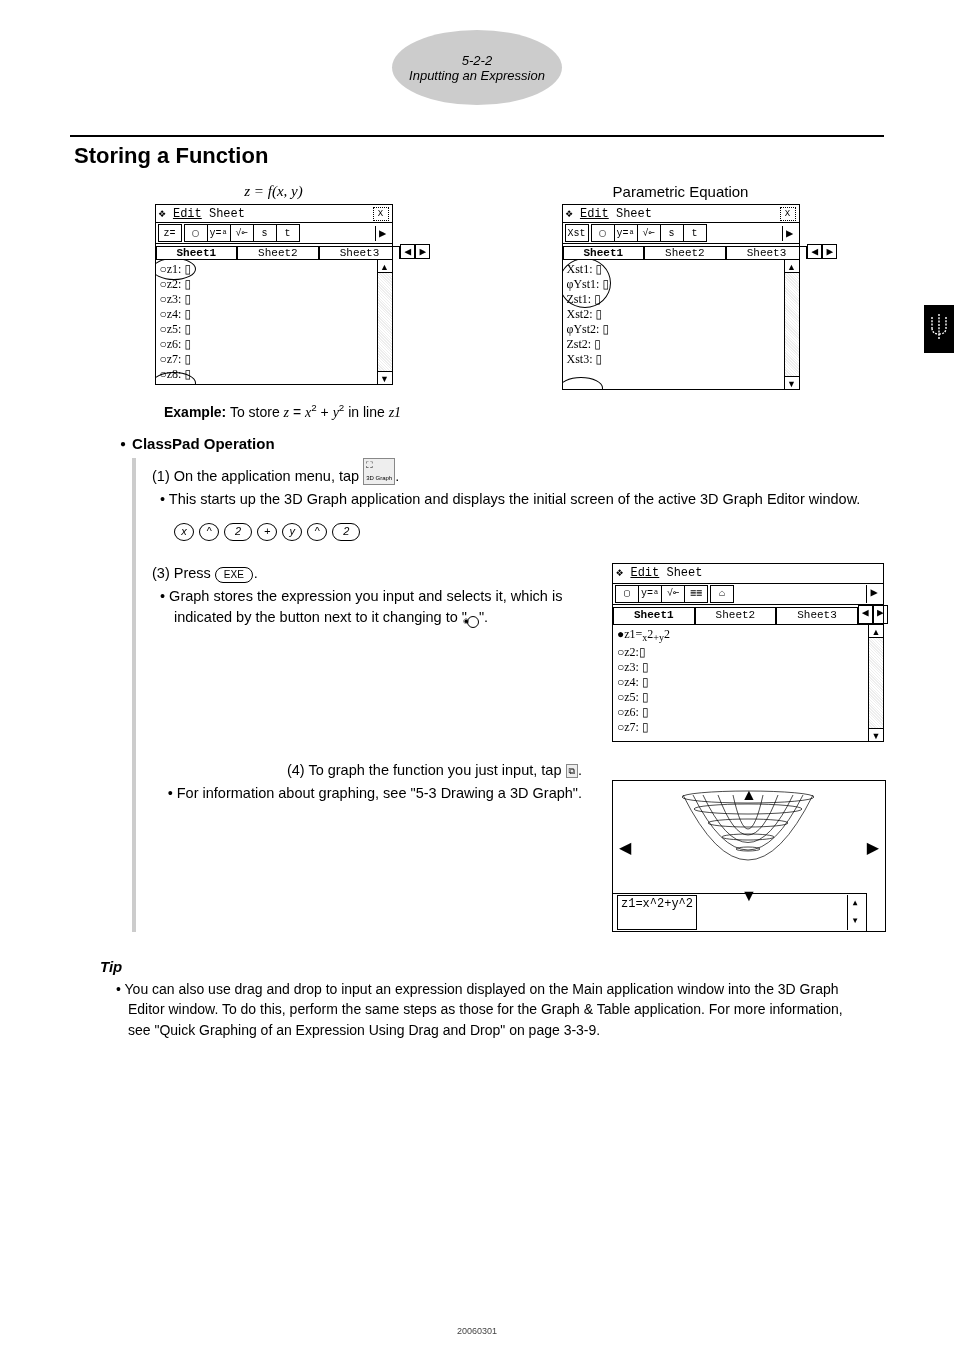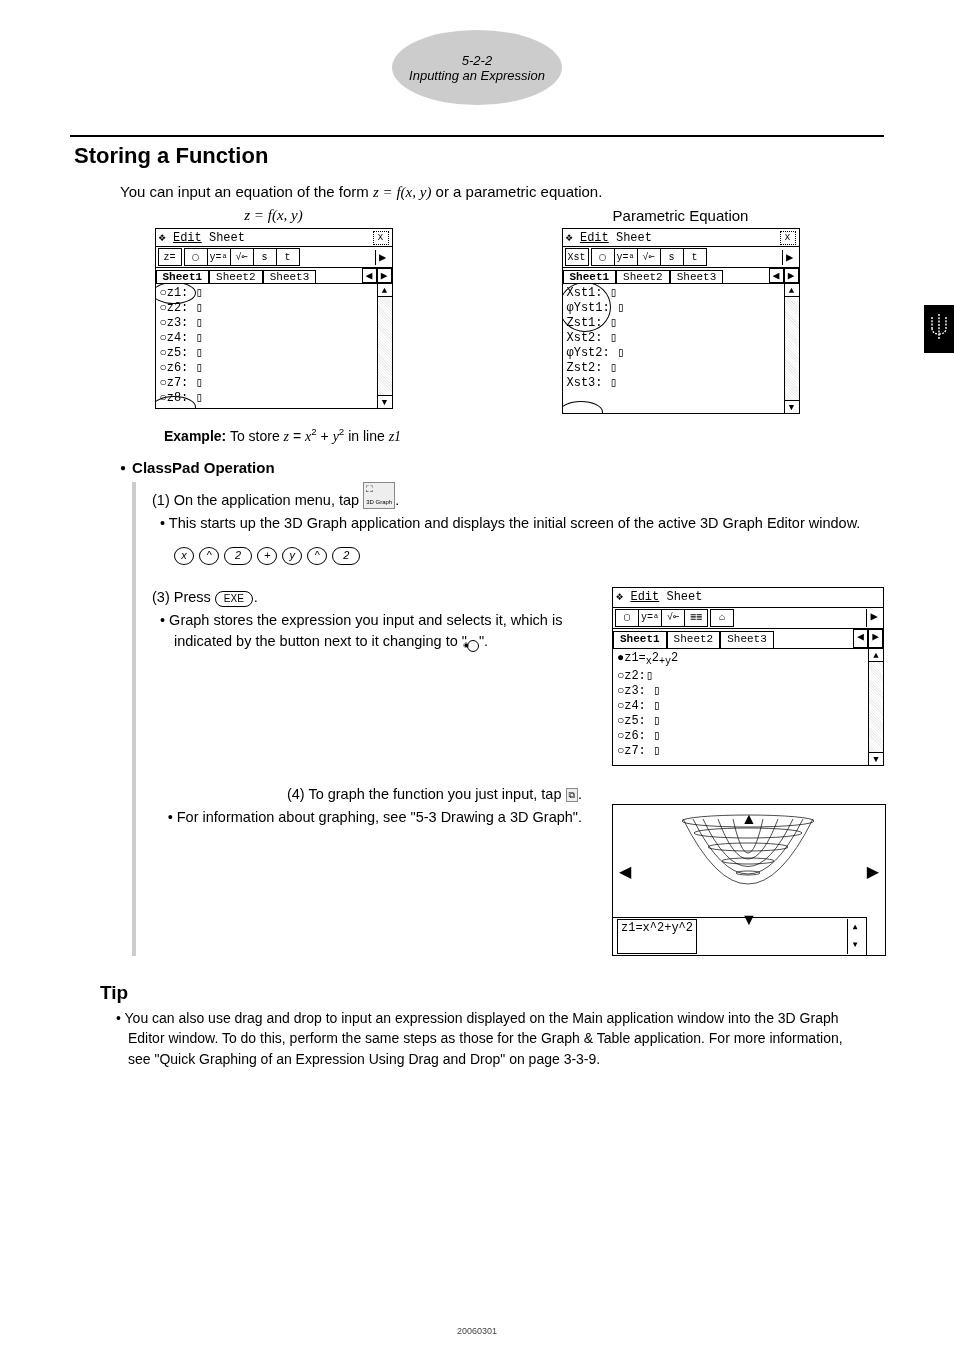--- a/index.html
+++ b/index.html
@@ -94,30 +94,31 @@
   .tb-group .tb-btn:last-child { border-right:none; }
   .arrow-box {
     width:14px; text-align:center;
     border-left:1px solid #000;
   }
   .tabs {
     display:flex;
     border-bottom:1px solid #000;
     font-size:11px;
   }
-  .tab { border:1px solid #000; border-bottom:none; padding:0 6px; margin-top:2px; }
+  .tab { border:1px solid #000; border-bottom:none; padding:0 20px; margin-top:2px; }
   .tab.active { background:#fff; font-weight:bold; }
   .tabs .tab-arrows { margin-left:auto; display:flex; }
   .tabs .tab-arrows span { border:1px solid #000; width:13px; text-align:center; }
   .editor-body {
     position:relative;
     padding:2px 4px;
     line-height:15px;
     height:120px;
     overflow:hidden;
+    font-family:Liberation Serif, serif;
   }
   .editor-body.right-fig { height:125px; }
   .editor-body .sbar {
     position:absolute; right:0; top:0; bottom:0; width:14px;
     border-left:1px solid #000;
     display:flex; flex-direction:column;
   }
   .sbar .sbtn { height:12px; border-bottom:1px solid #000; text-align:center; font-size:9px; }
   .sbar .strack { flex:1; background:repeating-linear-gradient(45deg,#eee,#eee 1px,#fff 1px,#fff 2px); }
   .sbar .sbot { height:12px; border-top:1px solid #000; text-align:center; font-size:9px; }
@@ -173,21 +174,21 @@
   .graph-expr {
     position:absolute; left:0; bottom:0; right:18px;
     border-top:1px solid #000;
     border-right:1px solid #000;
     font-family:"Courier New",monospace;
     font-size:12px; padding:1px 4px;
     display:flex; justify-content:space-between;
   }
   .graph-expr .box { border:1px solid #000; padding:0 3px; }
   .graph-expr .updn { border-left:1px solid #000; width:14px; text-align:center; }
-  .tip-h { font-weight:bold; font-size:19px; margin:26px 0 4px 30px; }
+  .tip-h { font-style:italic; font-weight:bold; font-size:15px; margin:26px 0 4px 30px; }
   .tip-body { margin:0 40px 0 40px; font-size:14px; line-height:1.45; text-indent:-12px; padding-left:18px; }
   .footer-date { position:absolute; bottom:14px; width:100%; left:0; text-align:center; font-size:9px; color:#444; }
   .side-tab {
     position:absolute;
     right:0; top:305px;
     width:30px; height:48px;
     background:#000;
     color:#fff;
     display:flex; align-items:center; justify-content:center;
   }
@@ -214,23 +215,20 @@
           <line x1="18" y1="5" x2="18" y2="16"></line>
           <path d="M4 16 Q4 22 11 22 Q18 22 18 16"></path>
         </g>
       </svg>
     </div>
   </div>
 
   <div class="hr"></div>
   <h1>Storing a Function</h1>
 
-  <div class="intro">
-    <span>You can input an equation of the form  </span><span class="ital">z = f(x, y)</span><span> or a parametric equation.</span>
-  </div>
 
   <div class="screens-row">
 
     <div class="col">
       <div class="col-title ital">z = f(x, y)</div>
       <div class="screen">
         <div class="scr-menubar">
           <span>❖</span>&nbsp;
           <span style="text-decoration:underline;">Edit</span>&nbsp;
           <span>Sheet</span>

